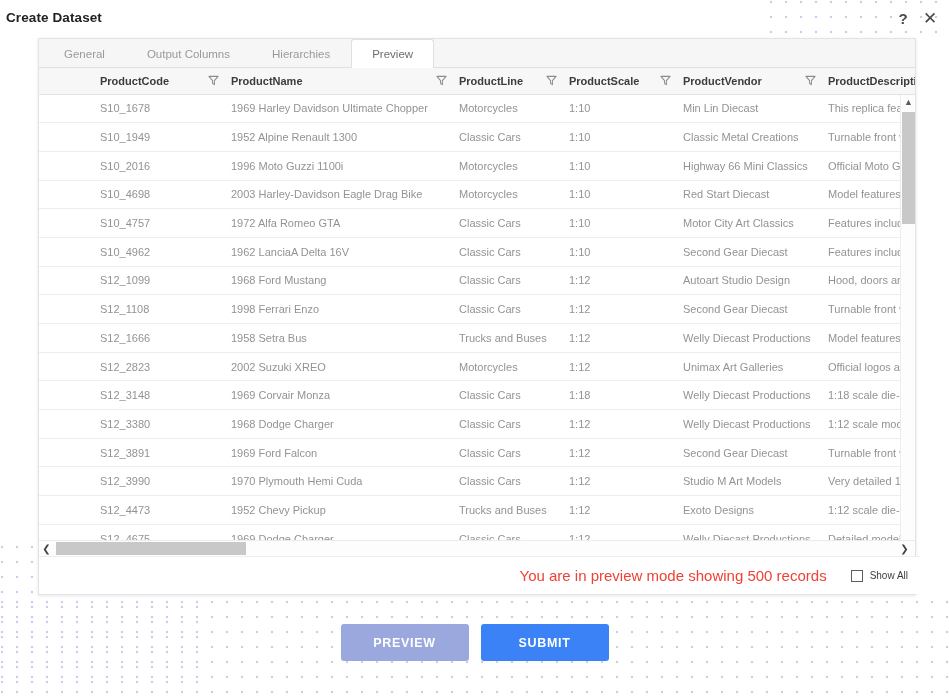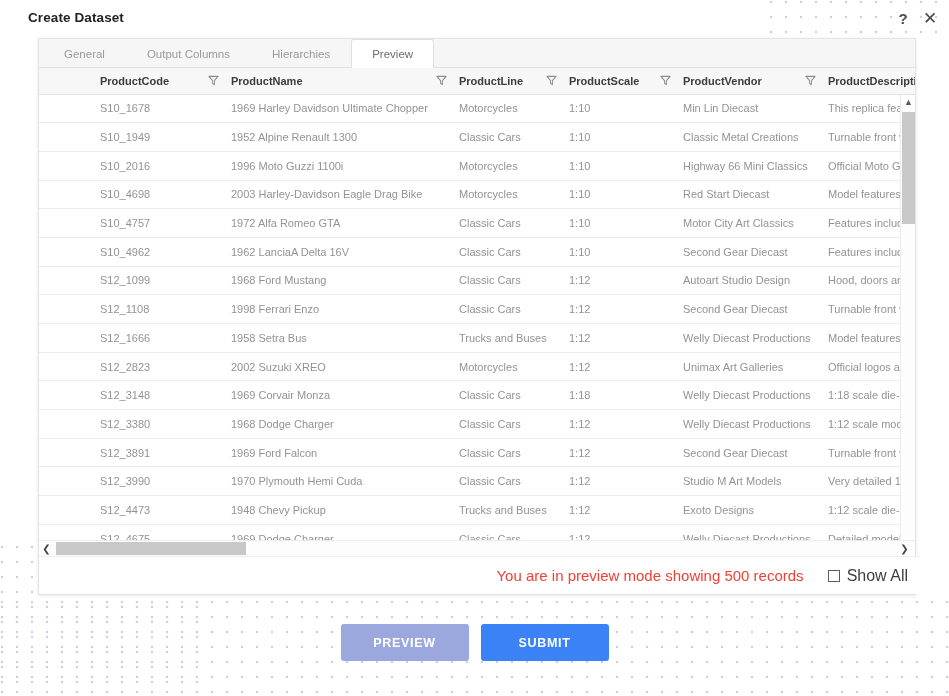--- a/index.html
+++ b/index.html
@@ -35,21 +35,21 @@
     width: 200px; height: 151px;
   }
   #dots-bottom-strip {
     left: 0; top: 600px;
     width: 949px; height: 96px;
   }
 
   
   #window-title {
     position: absolute;
-    left: 28px; top: 10px;
+    left: 6px; top: 10px;
     font-size: 13.5px;
     font-weight: bold;
     color: #222222;
     letter-spacing: .1px;
   }
   .title-icon {
     position: absolute;
     top: 9px;
     width: 20px;
     height: 20px;
@@ -229,21 +229,21 @@
     margin-right: 24px;
   }
   #show-all-checkbox {
     width: 12px; height: 12px;
     border: 1.6px solid #5d5d5d;
     background: #ffffff;
     margin-right: 7px;
     cursor: pointer;
   }
   #show-all-label {
-    font-size: 16px;
+    font-size: 10px;
     color: #3d3d3d;
     cursor: pointer;
     user-select: none;
   }
 
   
   #action-bar {
     position: absolute;
     left: 0; top: 624px;
     width: 949px;
@@ -471,21 +471,21 @@
             <td>S12_3990</td>
             <td>1970 Plymouth Hemi Cuda</td>
             <td>Classic Cars</td>
             <td>1:12</td>
             <td>Studio M Art Models</td>
             <td>Very detailed 1970</td>
           </tr>
           <tr>
             <td></td>
             <td>S12_4473</td>
-            <td>1948 Chevy Pickup</td>
+            <td>1952 Chevy Pickup</td>
             <td>Trucks and Buses</td>
             <td>1:12</td>
             <td>Exoto Designs</td>
             <td>1:12 scale die-cas</td>
           </tr>
           <tr>
             <td></td>
             <td>S12_4675</td>
             <td>1969 Dodge Charger</td>
             <td>Classic Cars</td>

